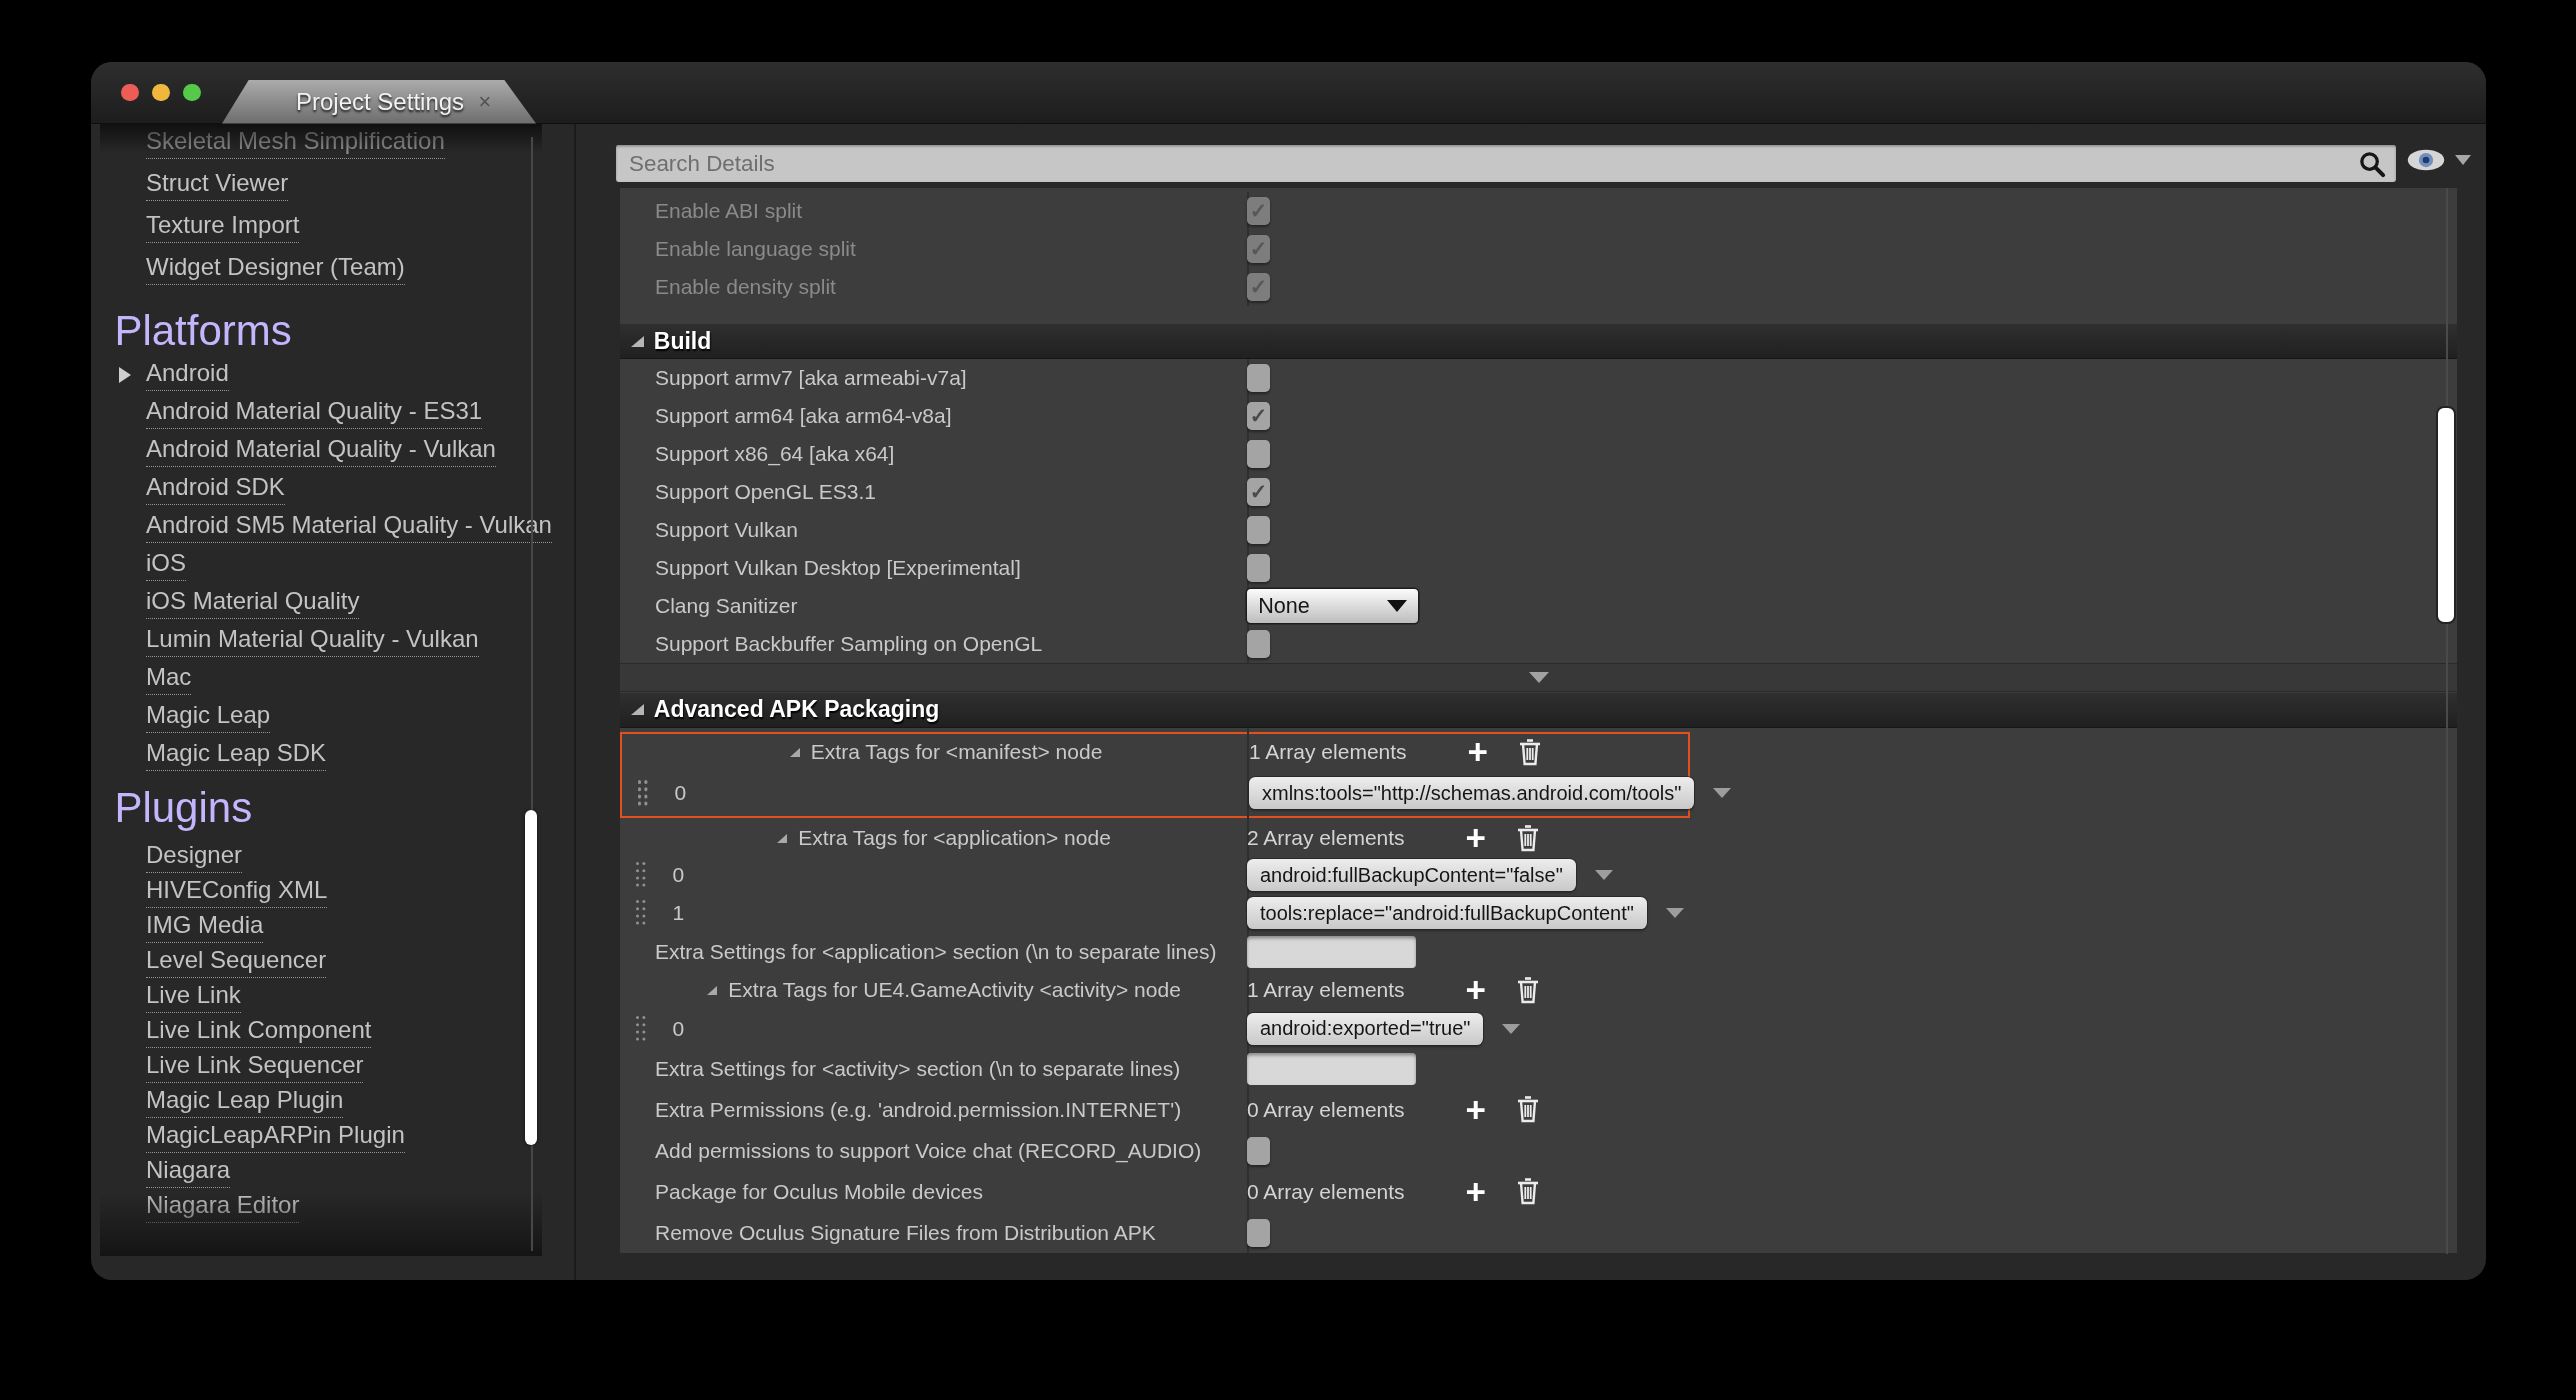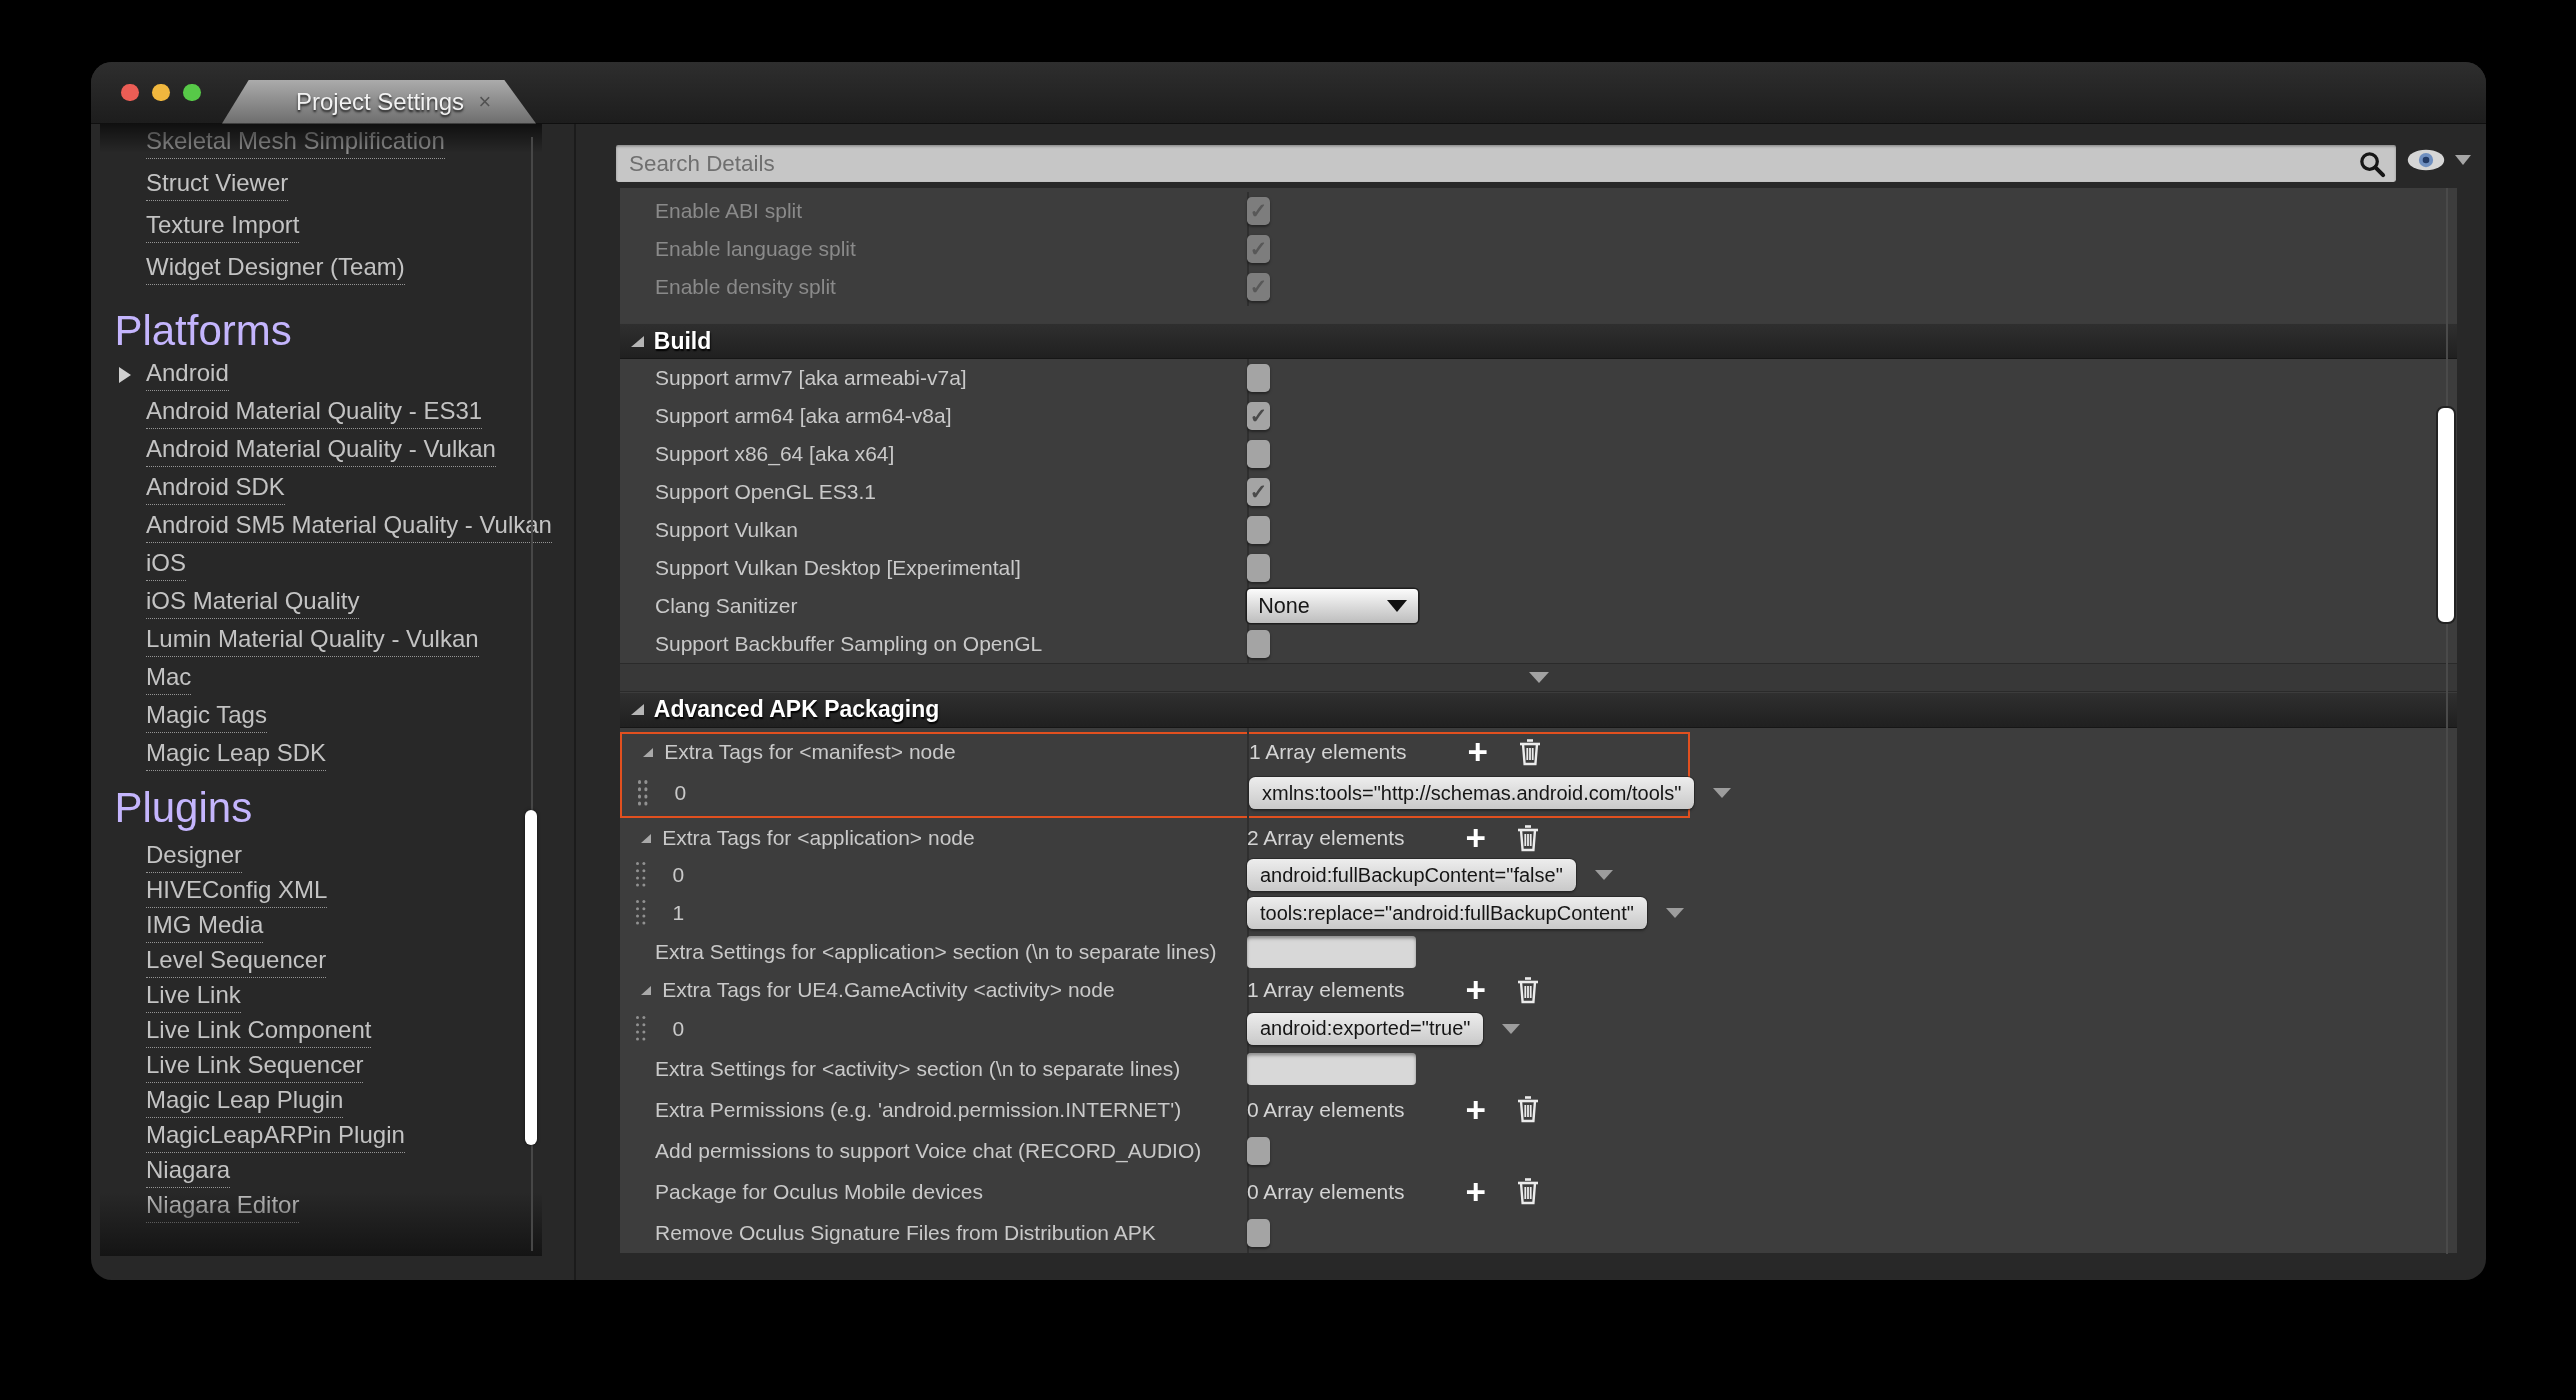--- a/index.html
+++ b/index.html
@@ -86,21 +86,21 @@
   .select{width:171px;height:34px;border-radius:4px;background:linear-gradient(#fbfbfb,#bdbdbd);
           box-shadow:0 0 0 1.6px #1e1e1e;display:flex;align-items:center;justify-content:space-between;
           padding:0 11.2px;box-sizing:border-box;}
   .select-text{font-size:21.6px;color:#161616;}
   .select-caret{width:0;height:0;border-left:10.4px solid transparent;border-right:10.4px solid transparent;
                 border-top:12px solid #101010;}
 
   .adv{flex:1;padding-top:4.8px;}
   .highlight{border:2.4px solid var(--accent,#e2501f);width:1070px;box-sizing:border-box;margin-bottom:1.6px;}
   .row.node-row{height:36px;}
-  .row.node-row .lcol{padding-left:21px;}
+  .row.node-row .lcol{padding-left:21px;justify-content:center;}
   .node-tri{width:0;height:0;border-left:10.4px solid transparent;border-bottom:9.6px solid #a9a9a9;margin-right:11.2px;}
   .highlight .row.item-row{height:46px;}
   .row.item-row{height:38px;}
   .row.item-row .lcol{padding-left:16px;}
   .drag{position:relative;width:10.4px;height:26px;margin-right:26px;flex:none;}
   .drag::before{content:"";position:absolute;left:0;top:0;width:3.2px;height:3.2px;border-radius:50%;background:#919191;
      box-shadow:6.4px 0 0 #919191,0 7.2px 0 #919191,6.4px 7.2px 0 #919191,0 14.4px 0 #919191,6.4px 14.4px 0 #919191,
                 0 21.6px 0 #919191,6.4px 21.6px 0 #919191;}
   .idx{font-size:21px;color:#c9c9c9;}
   .count{font-size:21px;color:#d4d4d4;white-space:nowrap;}
@@ -176,21 +176,21 @@
         <div class="side-item">
             <span class="lnk">iOS Material Quality</span>
           </div>
         <div class="side-item">
             <span class="lnk">Lumin Material Quality - Vulkan</span>
           </div>
         <div class="side-item">
             <span class="lnk">Mac</span>
           </div>
         <div class="side-item">
-            <span class="lnk">Magic Tags</span>
+            <span class="lnk">Magic Leap</span>
           </div>
         <div class="side-item">
             <span class="lnk">Magic Leap SDK</span>
           </div>
       </div>
 
       <div class="side-heading h-plug">Plugins</div>
       <div class="plug">
         <div class="side-item">
             <span class="lnk">Designer</span>

